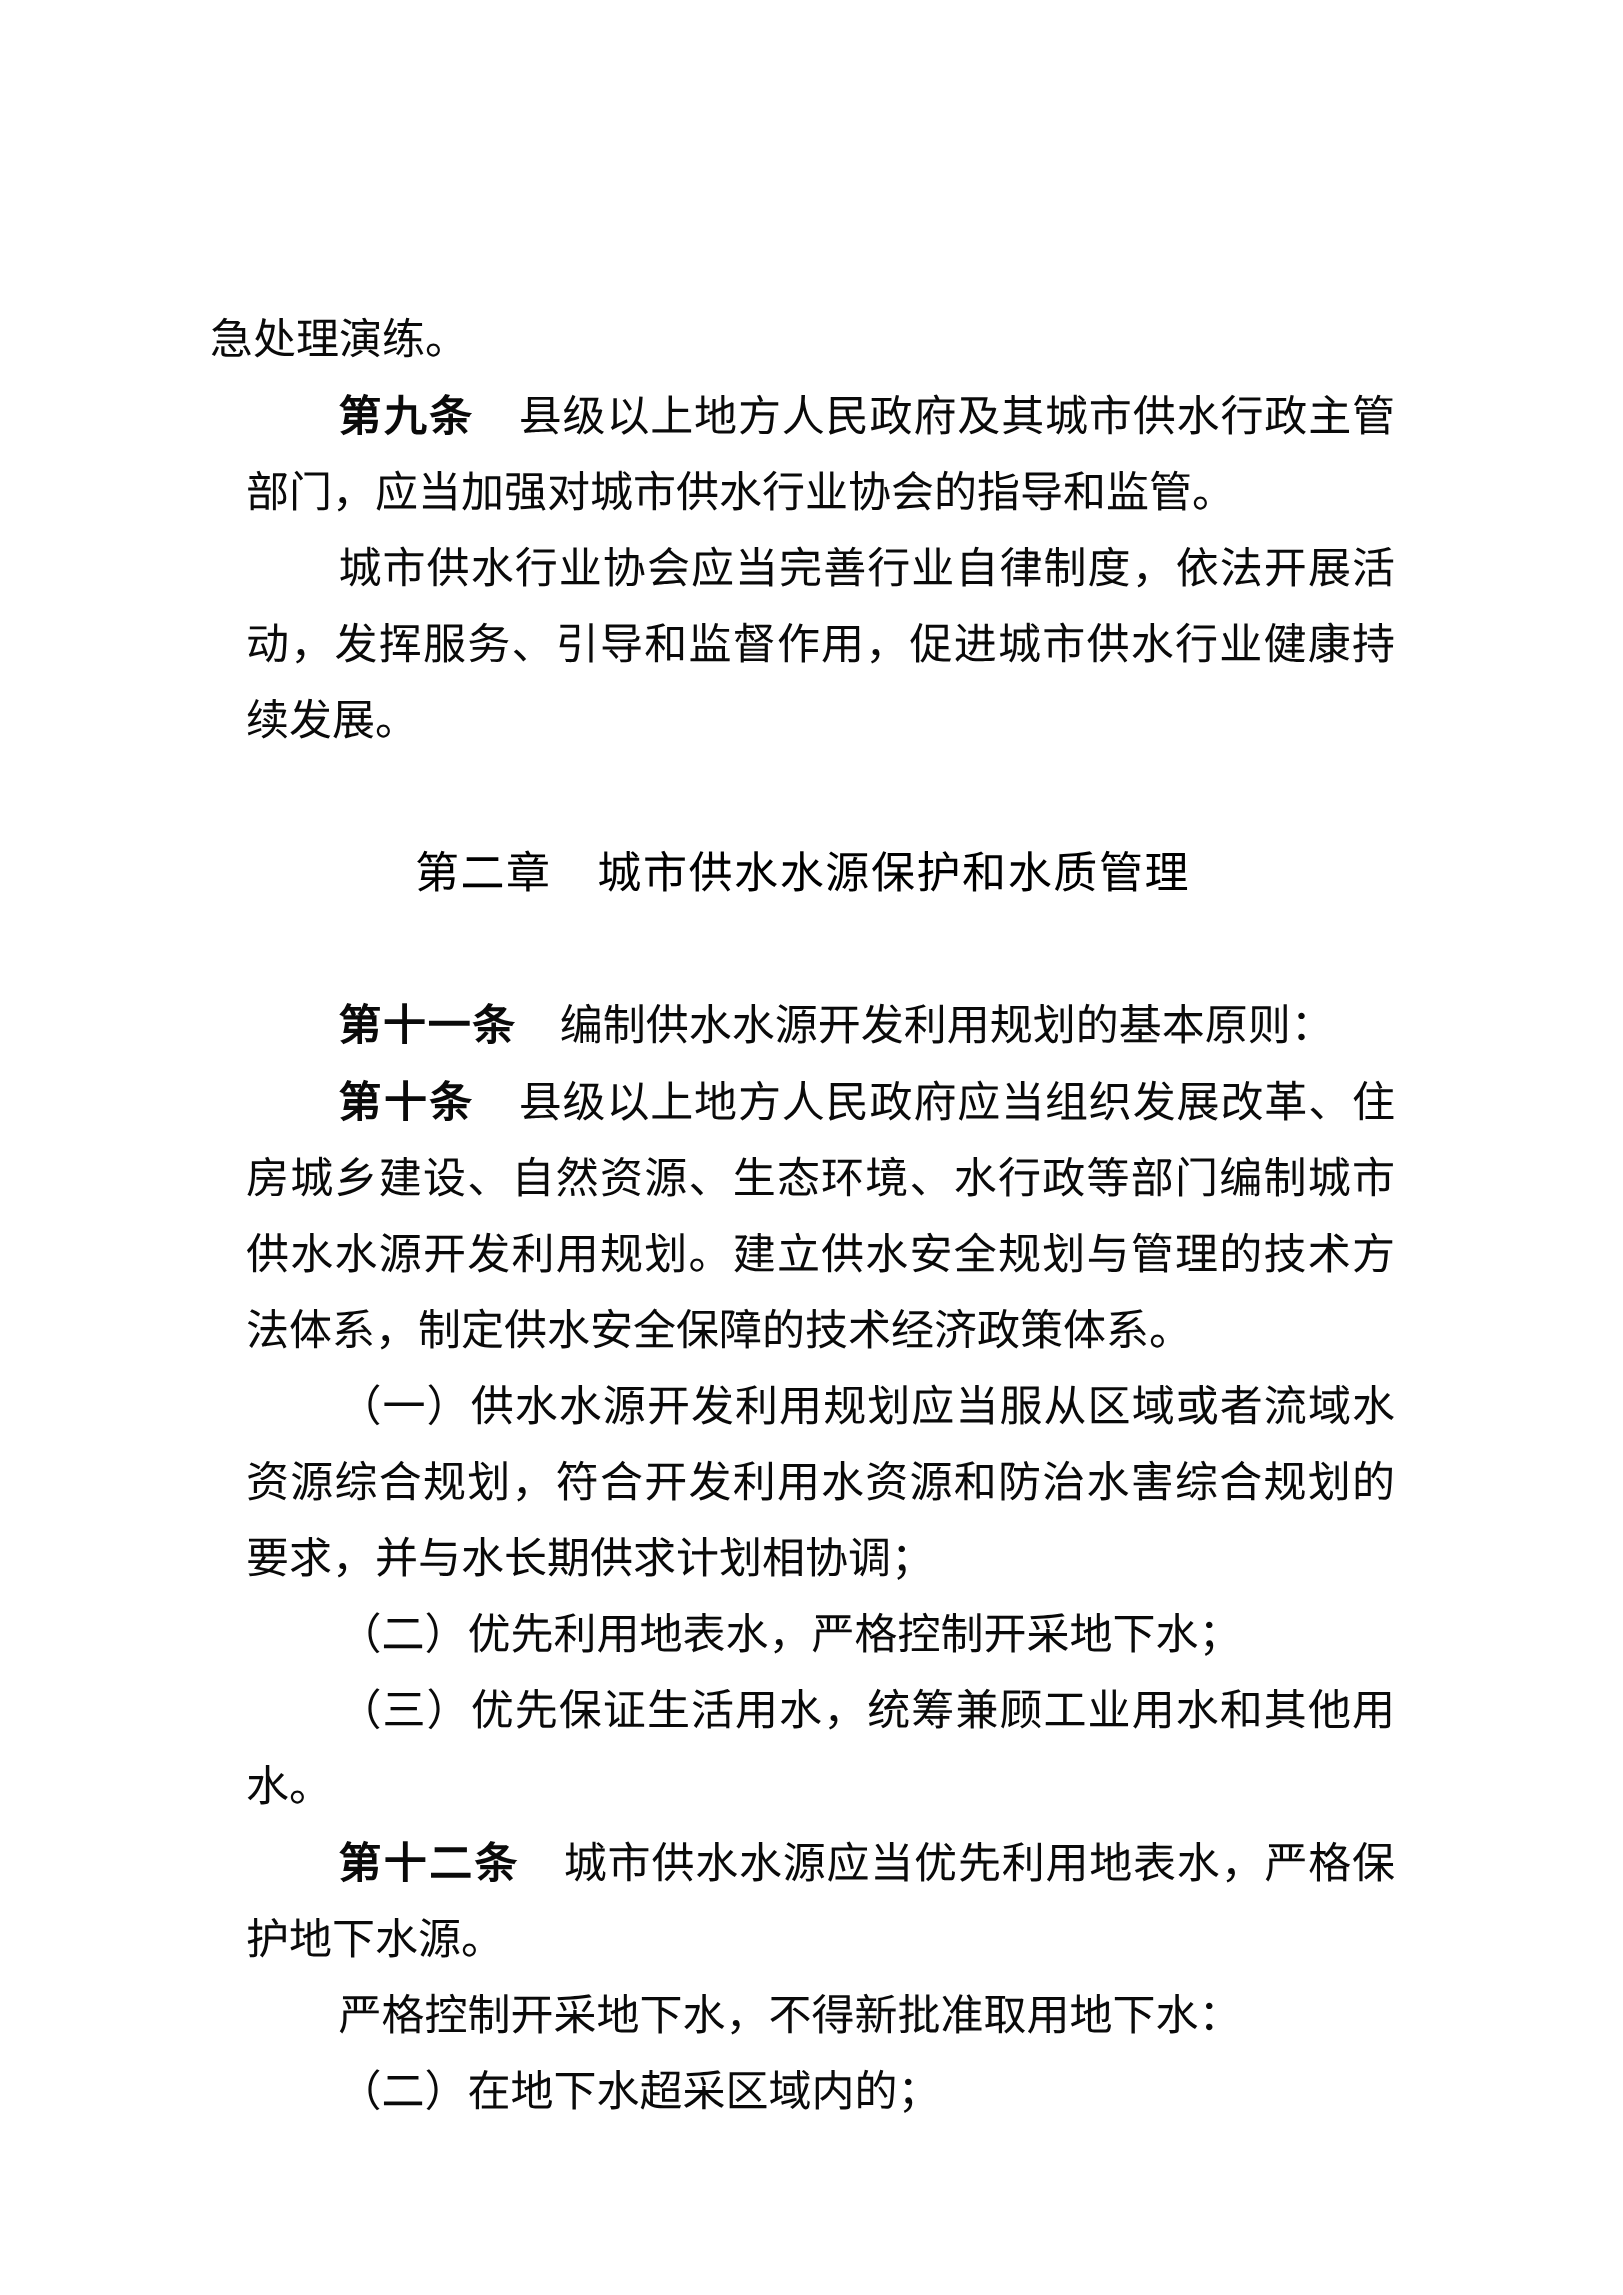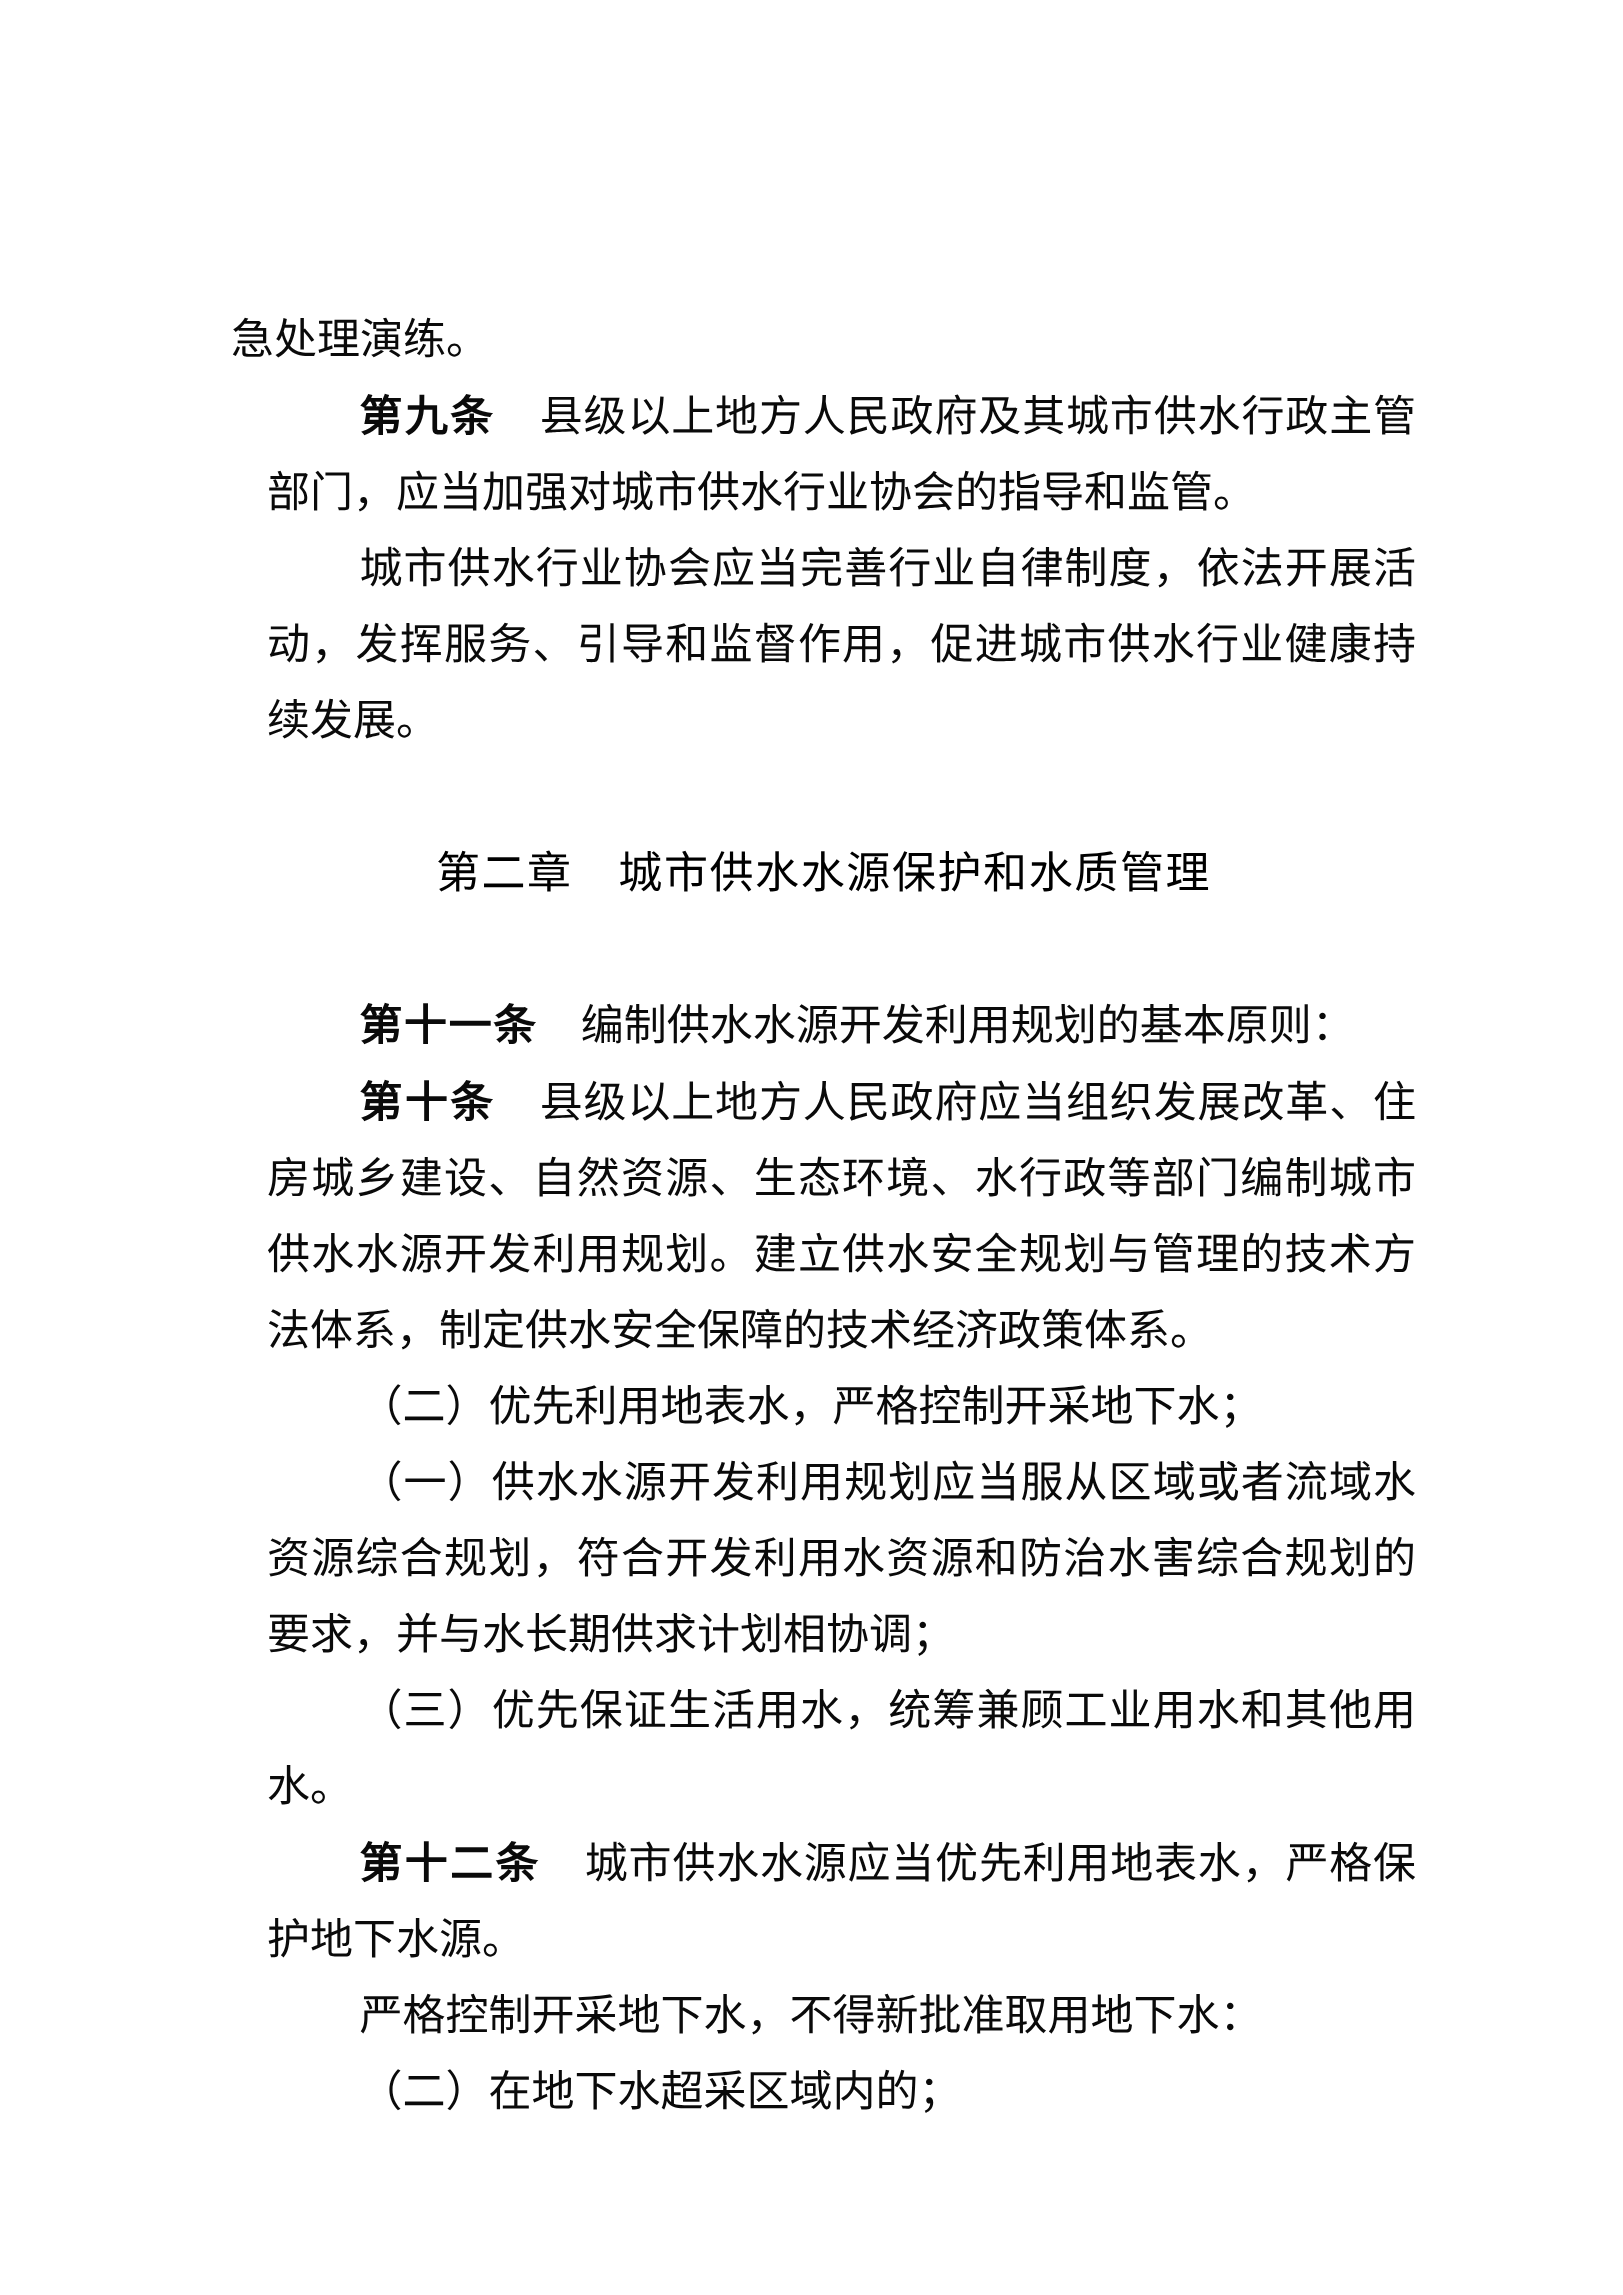--- a/index.html
+++ b/index.html
@@ -10,21 +10,21 @@
   body {
     width: 1623px;
     height: 2295px;
     position: relative;
     overflow: hidden;
     font-family: "Liberation Serif", serif;
     color: #000000;
   }
   .page-content {
     position: absolute;
-    left: 231px;
+    left: 210px;
     top: 302px;
     width: 1185px;
   }
   .body-text {
     margin: 0;
     font-size: 43px;
     line-height: 76px;
     letter-spacing: 0px;
     text-align: justify;
     text-justify: inter-ideograph;
@@ -62,23 +62,23 @@
   <p class="body-text indent"><strong class="article-label">第九条</strong><span>　</span><span>县级以上地方人民政府及其城市供水行政主管部门，应当加强对城市供水行业协会的指导和监管。</span></p>
 
   <p class="body-text indent">城市供水行业协会应当完善行业自律制度，依法开展活动，发挥服务、引导和监督作用，促进城市供水行业健康持续发展。</p>
 
   <h2 class="chapter-heading">第二章　城市供水水源保护和水质管理</h2>
 
   <p class="body-text indent"><strong class="article-label">第十一条</strong><span>　</span><span>编制供水水源开发利用规划的基本原则：</span></p>
 
   <p class="body-text indent"><strong class="article-label">第十条</strong><span>　</span><span>县级以上地方人民政府应当组织发展改革、住房城乡建设、自然资源、生态环境、水行政等部门编制城市供水水源开发利用规划。建立供水安全规划与管理的技术方法体系，制定供水安全保障的技术经济政策体系。</span></p>
 
+  <p class="body-text indent">（一）供水水源开发利用规划应当服从区域或者流域水资源综合规划，符合开发利用水资源和防治水害综合规划的要求，并与水长期供求计划相协调；</p>
+
   <p class="body-text indent">（二）优先利用地表水，严格控制开采地下水；</p>
-
-  <p class="body-text indent">（一）供水水源开发利用规划应当服从区域或者流域水资源综合规划，符合开发利用水资源和防治水害综合规划的要求，并与水长期供求计划相协调；</p>
 
   <p class="body-text indent">（三）优先保证生活用水，统筹兼顾工业用水和其他用水。</p>
 
   <p class="body-text indent"><strong class="article-label">第十二条</strong><span>　</span><span>城市供水水源应当优先利用地表水，严格保护地下水源。</span></p>
 
   <p class="body-text indent">严格控制开采地下水，不得新批准取用地下水：</p>
 
 
   <p class="body-text indent">（二）在地下水超采区域内的；</p>
 

